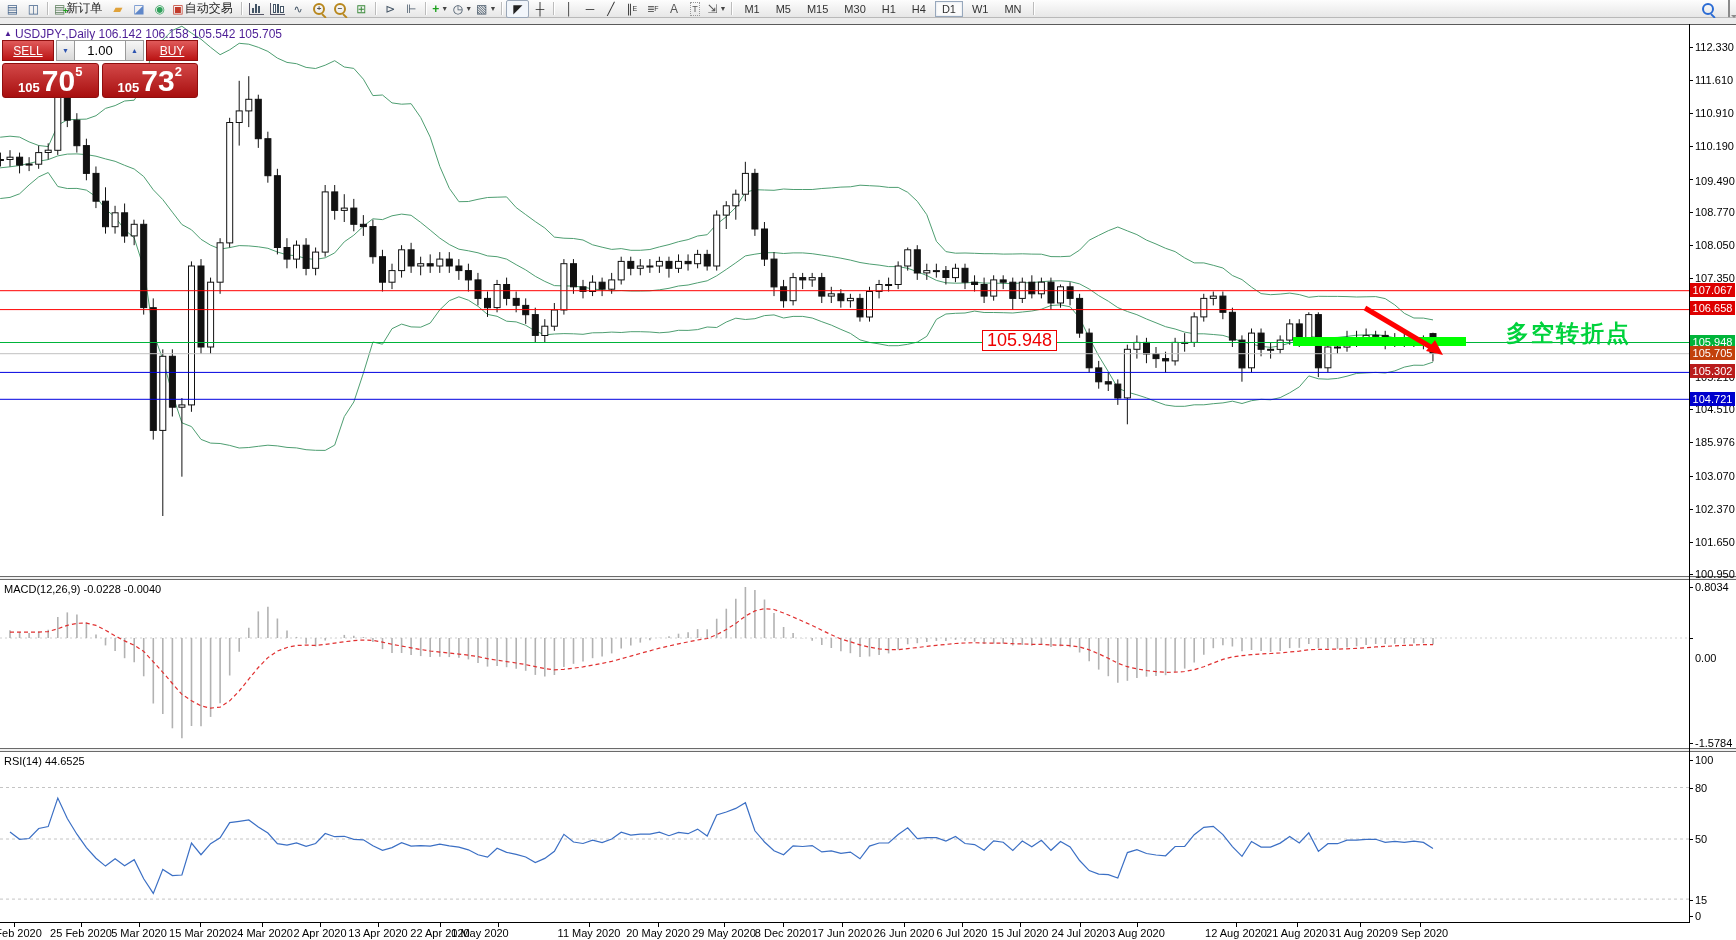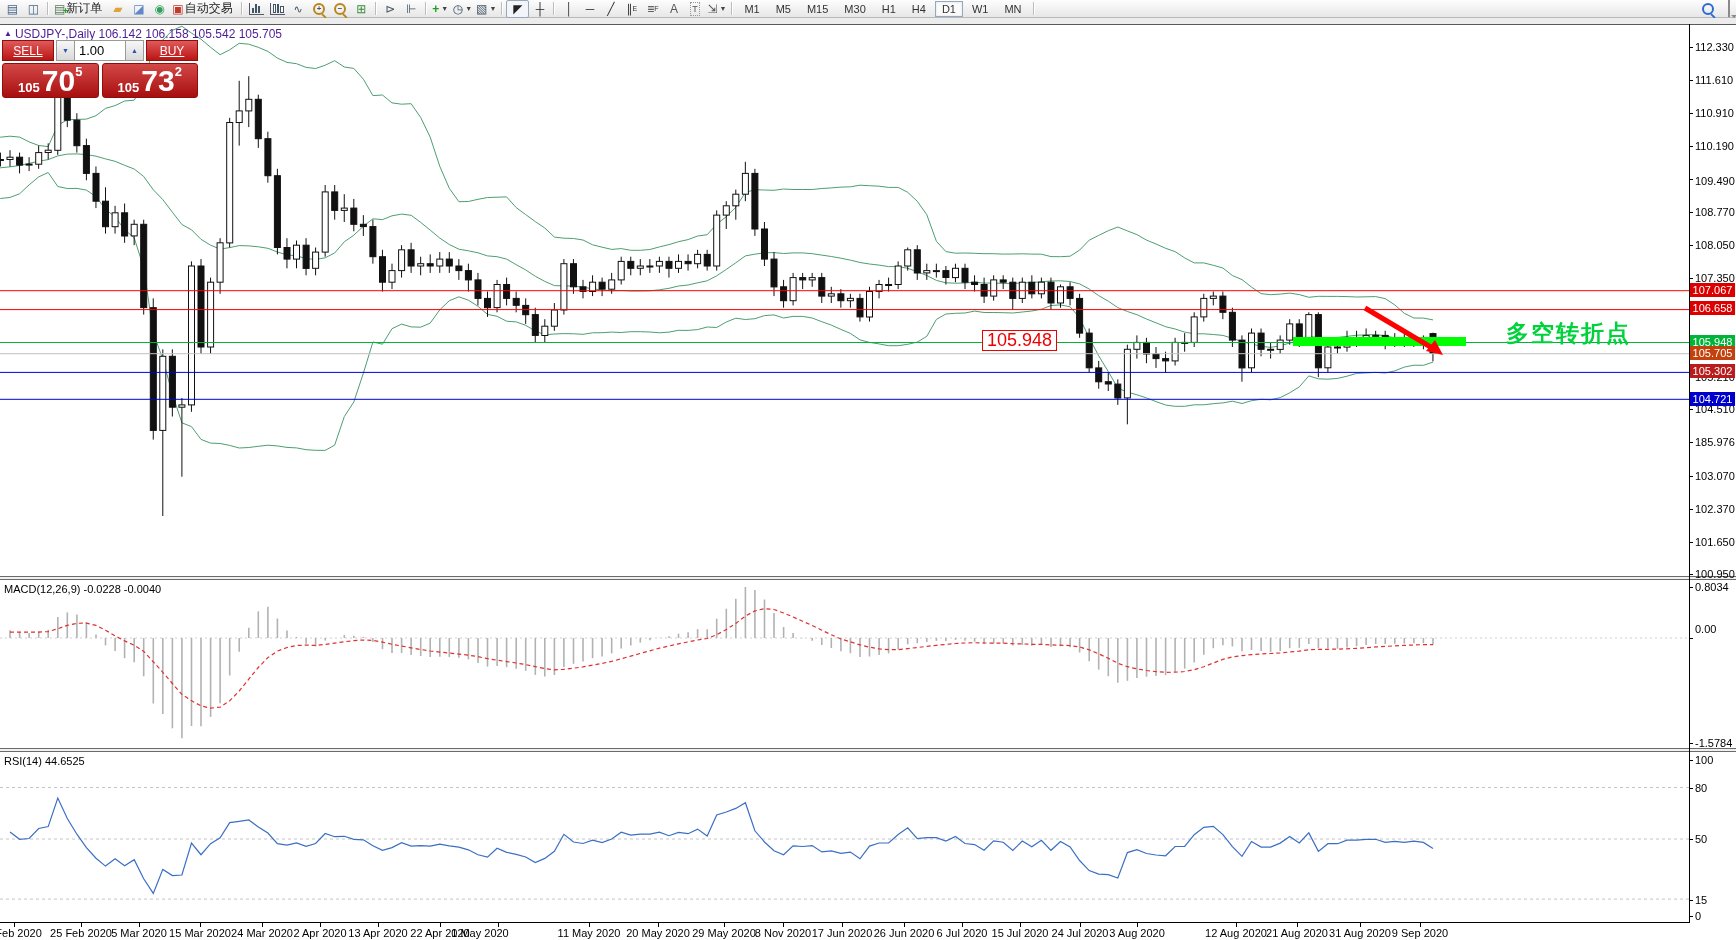--- a/index.html
+++ b/index.html
@@ -27,21 +27,21 @@
   .winstrip{position:absolute;left:0;top:18px;width:1736px;height:6px;background:#ececec;}
   .chartwin{position:absolute;left:0;top:24px;width:1736px;height:916px;background:#fff;border-top:1px solid #5a5a5a;box-sizing:border-box;}
   .chart-title{position:absolute;left:4px;top:27px;font-size:12px;color:#4c1d95;z-index:30;}
   .chart-title .tri{font-size:8px;vertical-align:2px;margin-right:3px;}
   
   .ocp{position:absolute;left:2px;top:40px;width:196px;height:58px;z-index:40;}
   .ocp-row{position:absolute;left:0;top:0;width:196px;height:21px;display:flex;}
   .ocp-btn{flex:0 0 50px;background:linear-gradient(#e05a5a,#bb1414);border:1px solid #8f0f0f;border-radius:0;color:#fff;font-size:12px;display:flex;align-items:center;justify-content:center;text-decoration:underline;}
   .ocp-spin{flex:1;display:flex;margin:0 2px;}
   .spinbtn{width:17px;background:linear-gradient(#f7f7f7,#d9d9d9);border:1px solid #9a9a9a;display:flex;align-items:center;justify-content:center;font-size:7px;color:#2d53b0;}
-  .ocp-vol{flex:1;border:1px solid #9a9a9a;border-left:none;border-right:none;background:#fff;font-size:13px;color:#000;text-align:left;padding:4px 4px;width:40px;}
+  .ocp-vol{flex:1;border:1px solid #9a9a9a;border-left:none;border-right:none;background:#fff;font-size:13px;color:#000;text-align:center;padding:4px 4px;width:40px;}
   .ocp-prices{position:absolute;left:0;top:23px;width:196px;height:35px;display:flex;gap:3px;}
   .pbox{flex:1;background:linear-gradient(#d34848,#a80f0f);border:1px solid #8f0f0f;border-radius:3px;color:#fff;display:flex;align-items:flex-end;justify-content:center;padding-bottom:2px;}
   .pbox .base{font-size:13px;font-weight:bold;margin-right:2px;line-height:15px;}
   .pbox .big{font-size:30px;font-weight:bold;line-height:28px;}
   .pbox .sup{font-size:13px;font-weight:bold;line-height:13px;align-self:flex-start;margin-top:1px;}
   
   svg.pane{position:absolute;left:0;}
   .splitter{position:absolute;left:0;width:1736px;height:4px;border-top:1px solid #6a6a6a;border-bottom:1px solid #6a6a6a;background:#f0f0f0;box-sizing:border-box;}
   .axis-vline{position:absolute;left:1689px;top:24px;width:1px;height:899px;background:#000;}
   .pane-bottom{position:absolute;left:0;top:922px;width:1689px;height:1px;background:#000;}
@@ -730,21 +730,21 @@
       <div class="pricelabel" style="top:470px">103.070</div>
       <div class="tick" style="top:509px"></div>
       <div class="pricelabel" style="top:503px">102.370</div>
       <div class="tick" style="top:542px"></div>
       <div class="pricelabel" style="top:536px">101.650</div>
       <div class="tick" style="top:574px"></div>
       <div class="pricelabel" style="top:568px">100.950</div>
       <div class="tick" style="top:587px"></div>
       <div class="pricelabel" style="top:581px">0.8034</div>
       <div class="tick" style="top:638px"></div>
-      <div class="pricelabel" style="top:623px">0.00</div>
+      <div class="pricelabel" style="top:652px">0.00</div>
       <div class="tick" style="top:743px"></div>
       <div class="pricelabel" style="top:737px">-1.5784</div>
       <div class="tick" style="top:760px"></div>
       <div class="pricelabel" style="top:754px">100</div>
       <div class="tick" style="top:788px"></div>
       <div class="pricelabel" style="top:782px">80</div>
       <div class="tick" style="top:839px"></div>
       <div class="pricelabel" style="top:833px">50</div>
       <div class="tick" style="top:900px"></div>
       <div class="pricelabel" style="top:894px">15</div>
@@ -776,21 +776,21 @@
       <div class="datelabel" style="left:440px">22 Apr 2020</div>
       <div class="datetick" style="left:498px"></div>
       <div class="datelabel" style="left:480px">1 May 2020</div>
       <div class="datetick" style="left:589px"></div>
       <div class="datelabel" style="left:589px">11 May 2020</div>
       <div class="datetick" style="left:658px"></div>
       <div class="datelabel" style="left:658px">20 May 2020</div>
       <div class="datetick" style="left:724px"></div>
       <div class="datelabel" style="left:724px">29 May 2020</div>
       <div class="datetick" style="left:783px"></div>
-      <div class="datelabel" style="left:783px">8 Nov 2020</div>
+      <div class="datelabel" style="left:783px">8 Dec 2020</div>
       <div class="datetick" style="left:842px"></div>
       <div class="datelabel" style="left:842px">17 Jun 2020</div>
       <div class="datetick" style="left:904px"></div>
       <div class="datelabel" style="left:904px">26 Jun 2020</div>
       <div class="datetick" style="left:962px"></div>
       <div class="datelabel" style="left:962px">6 Jul 2020</div>
       <div class="datetick" style="left:1020px"></div>
       <div class="datelabel" style="left:1020px">15 Jul 2020</div>
       <div class="datetick" style="left:1080px"></div>
       <div class="datelabel" style="left:1080px">24 Jul 2020</div>

